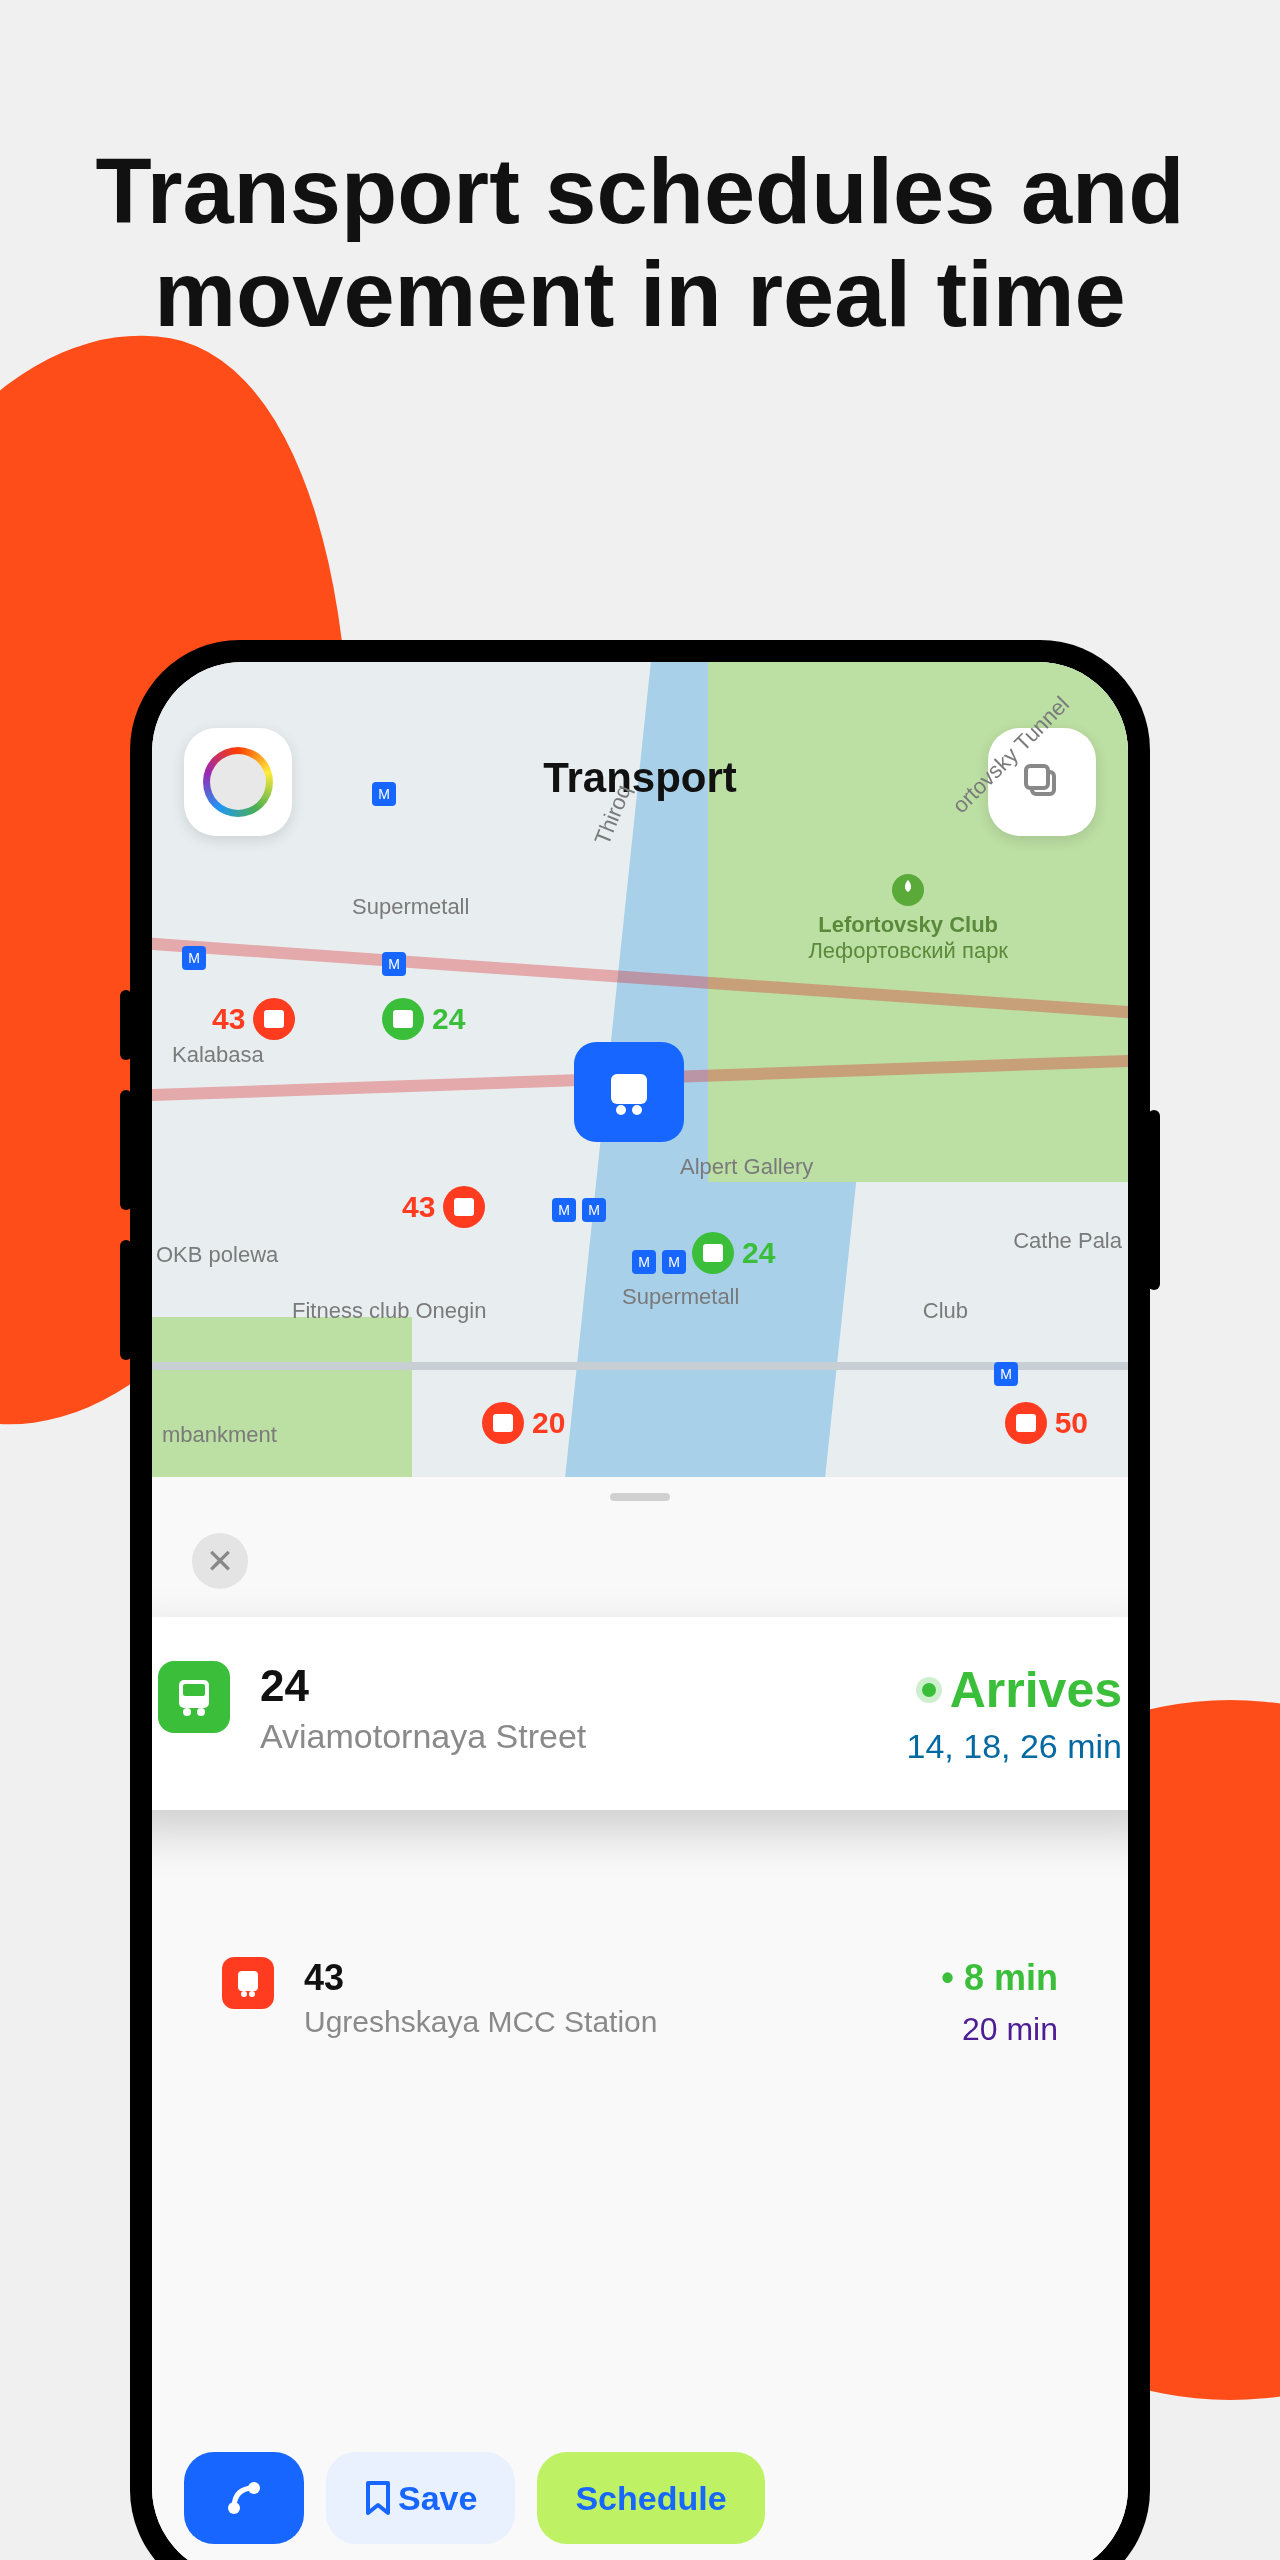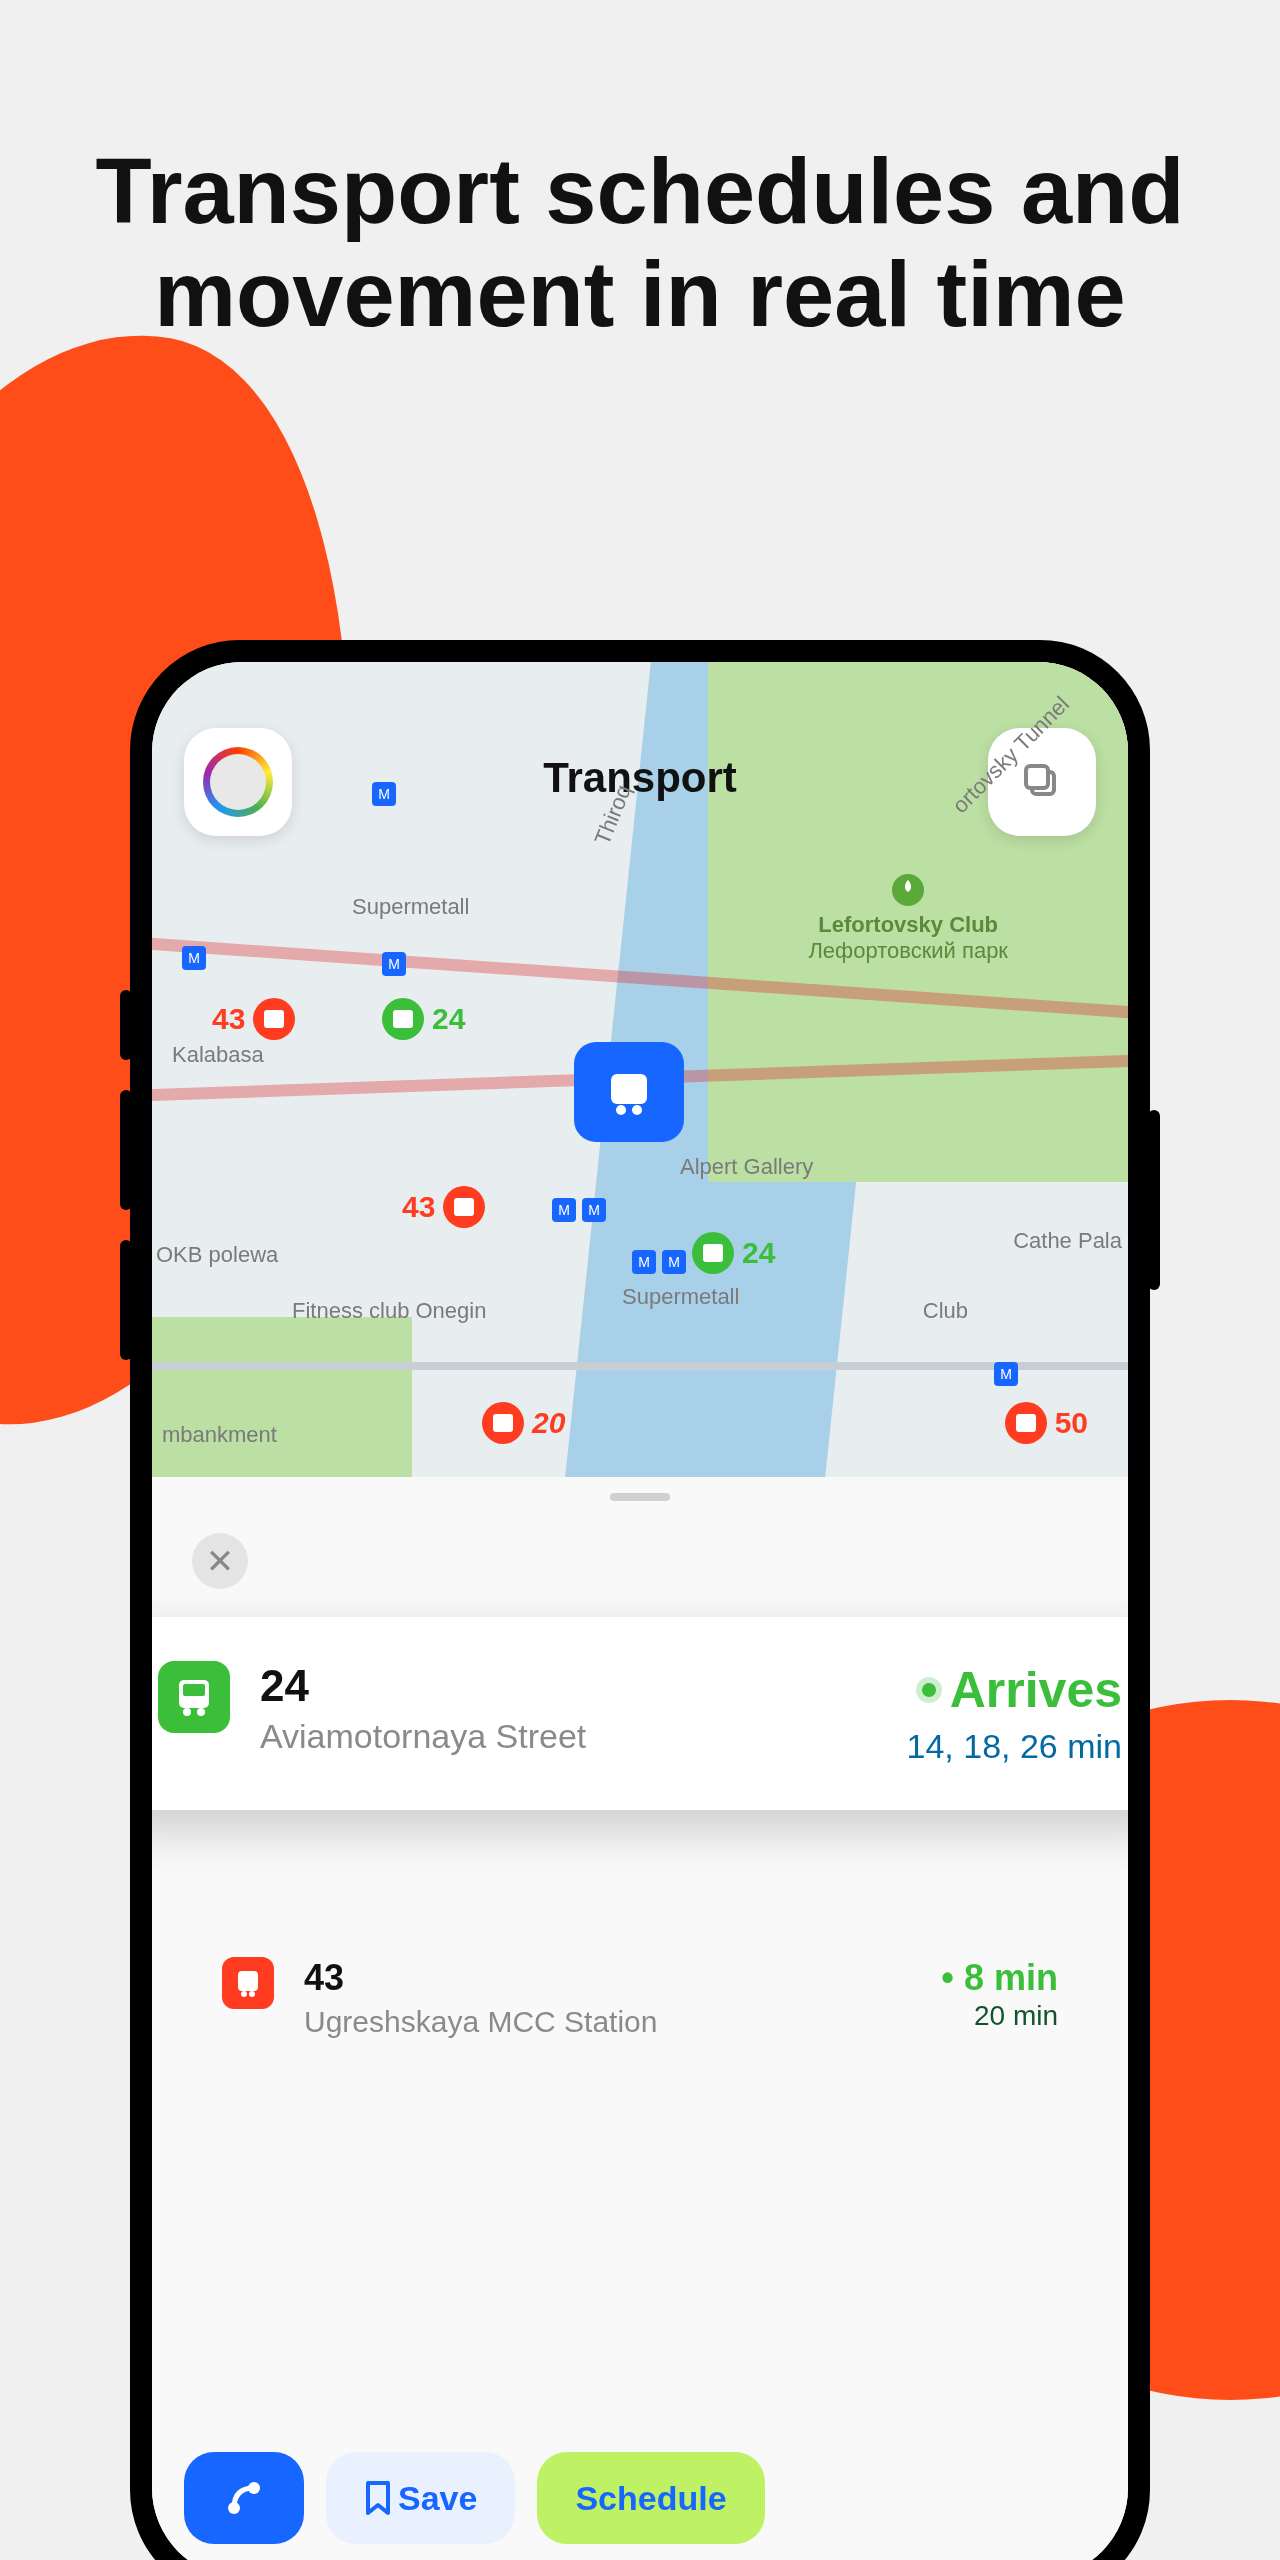--- a/index.html
+++ b/index.html
@@ -188,21 +188,21 @@
 .route-icon.red   { background:#ff3b20; }
 .route-icon.small { width:52px; height:52px; border-radius:12px; }
 .route-info { flex:1; }
 .route-num { font-size:44px; font-weight:700; color:#111; }
 .route-dest { font-size:34px; color:#8a8a8a; margin-top:6px; }
 .route-times { text-align:right; }
 .route-arrives { font-size:50px; font-weight:700; color:#3bbf3b; display:flex; align-items:center; justify-content:flex-end; gap:14px; }
 .live-dot { width:14px; height:14px; border-radius:50%; background:#3bbf3b; box-shadow:0 0 0 6px rgba(59,191,59,.25); }
 .route-eta { font-size:34px; color:#0369a1; margin-top:8px; font-weight:500; }
 .route-min-green { font-size:36px; font-weight:700; color:#3bbf3b; }
-.route-min-grey  { font-size:28px; color:#14532d; margin-top:1px; }
+.route-min-grey  { font-size:32px; color:#4c1d95; margin-top:12px; }
 
 
 .actions {
   position:absolute; left:32px; right:32px; bottom:34px;
   display:flex; gap:22px;
 }
 .action-btn {
   height:92px; border-radius:30px;
   display:flex; align-items:center; justify-content:center;
   font-size:34px; font-weight:600; gap:6px;
@@ -294,21 +294,21 @@
           <span class="pin-circle">
             <span class="pin-icon"></span>
           </span>
       </div>
       <div class="pin pin-green" style="top:570px; left:540px;">
         <span class="pin-circle">
             <span class="pin-icon"></span>
           </span>
           <span class="pin-num">24</span>
       </div>
-      <div class="pin pin-red" style="top:740px; left:330px;font-style:italic;">
+      <div class="pin pin-red" style="top:740px; left:330px;">
         <span class="pin-circle">
             <span class="pin-icon"></span>
           </span>
           <span class="pin-num">20</span>
       </div>
       <div class="pin pin-red" style="top:740px; right:40px;">
         <span class="pin-circle">
             <span class="pin-icon"></span>
           </span>
           <span class="pin-num">50</span>

